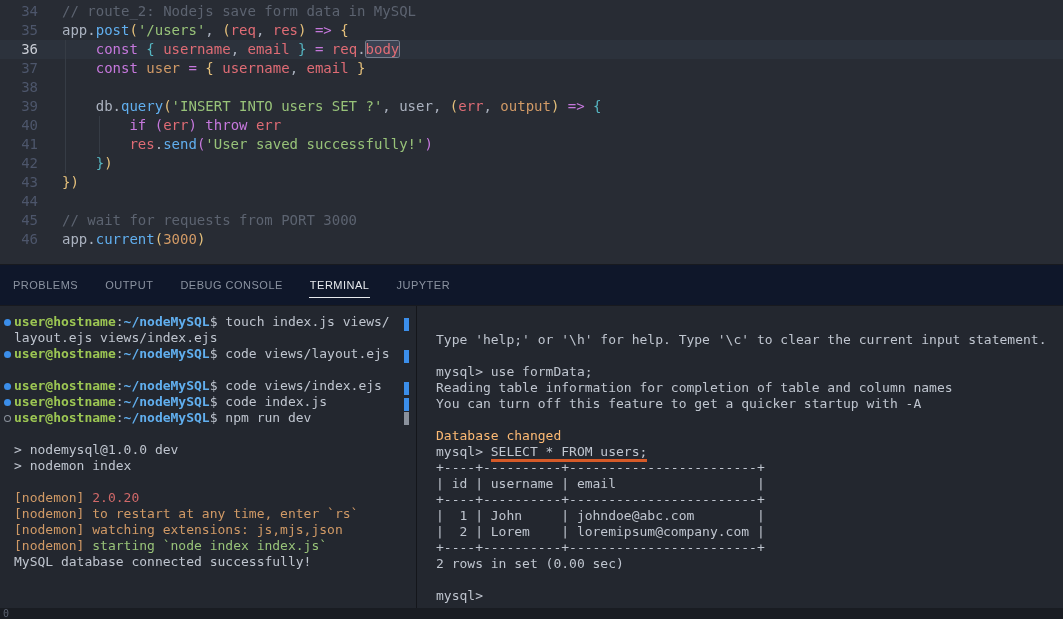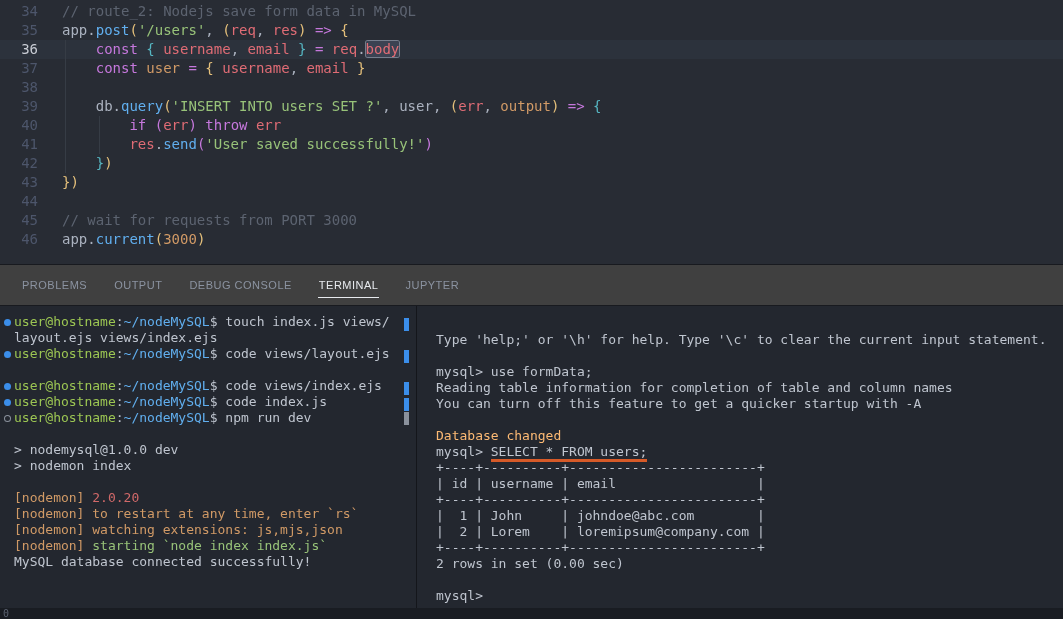--- a/index.html
+++ b/index.html
@@ -11,35 +11,35 @@
     padding-top:2px; border-bottom:1px solid #181a1f; font-size:14px; }
   .code-line { height:19px; line-height:19px; white-space:pre; position:relative; }
   .code-line.current { background:#2c323c; }
   .gutter { display:inline-block; width:38px; text-align:right; color:#4d566b;
     margin-right:24px; user-select:none; }
   .code-line.current .gutter { color:#c8ccd4; }
   .hl { background:#3b4252; box-shadow:0 0 0 1px #767e8d; border-radius:2px; }
   .indent-guide { position:absolute; width:1px; background:#363c45; }
 
   
-  #panel-tabs { height:41px; background:#404040; display:flex; align-items:center;
-    padding-left:21px; gap:25px; border-bottom:1px solid #181a1f;
+  #panel-tabs { height:41px; background:#0f172a; display:flex; align-items:center;
+    padding-left:12px; gap:25px; border-bottom:1px solid #181a1f;
     font-family:"Liberation Sans", sans-serif; font-size:11px; letter-spacing:.5px; }
   .tab { color:#8b93a1; cursor:pointer; height:100%; display:flex; align-items:center; }
   .tab span { padding:6px 1px; border-bottom:1px solid transparent; }
   .tab.active { color:#e7eaee; }
   .tab.active span { border-bottom:1px solid #e7eaee; }
 
   
   #terminals { display:flex; height:302px; background:#23272f; font-size:13px; }
   #term-left { position:relative; width:417px; padding:8px 0 0 14px;
     border-right:1px solid #14161b; }
   #term-right { position:relative; flex:1; padding:26px 0 0 19px; }
   .t-line { height:16px; line-height:16px; white-space:pre; position:relative; }
-  .b { font-weight:normal; }
+  .b { font-weight:bold; }
   .deco { position:absolute; left:-10px; top:5px; width:7px; height:7px; border-radius:50%; }
   .deco.filled { background:#3b8eea; }
   .deco.open { background:transparent; box-shadow:inset 0 0 0 1px #8a919c; }
   .ruler-mark { position:absolute; right:7px; width:5px; height:13px; }
 
   #bottom-strip { height:11px; background:#191c22; color:#5b6270;
     font-size:10px; line-height:11px; padding-left:3px; }
 </style>
 </head>
 <body>

